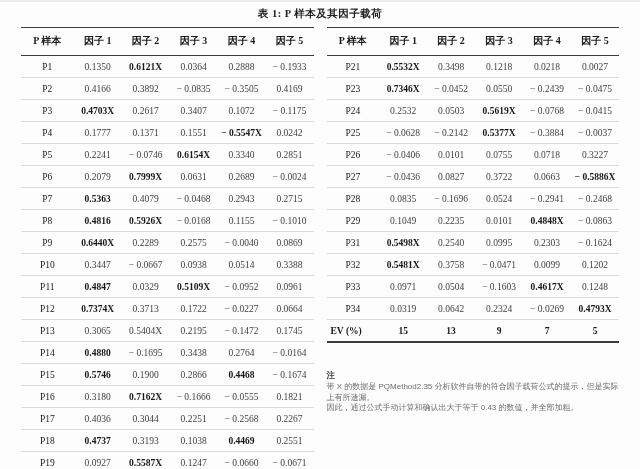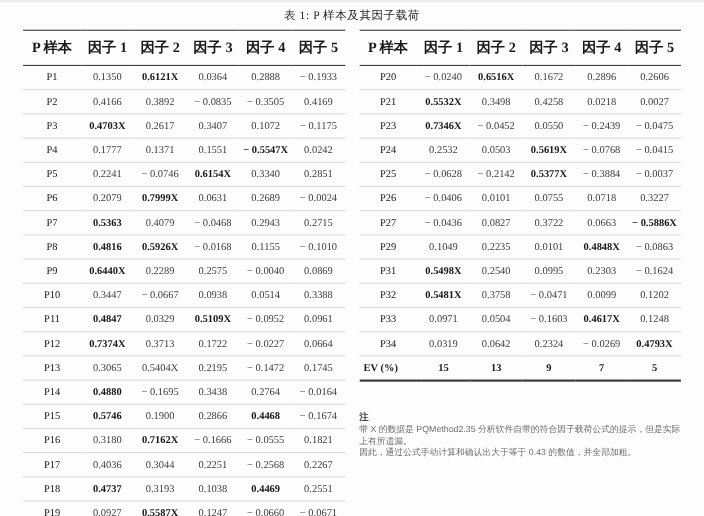--- a/index.html
+++ b/index.html
@@ -11,36 +11,36 @@
     overflow: hidden;
   }
   .page {
     box-sizing: border-box;
     width: 640px; height: 469px;
     padding: 0 21px;
     border-top: 2px solid #ececec;
   }
   .title {
     text-align: center;
-    font-weight: normal;
+    font-weight: bold;
     font-size: 10.5px;
     color: #1f1f1f;
     padding: 5px 0 6px 0;
     letter-spacing: 0.5px;
   }
   .tables { display: flex; gap: 13px; align-items: flex-start; }
   .tcol { flex: 1; min-width: 0; }
   table.ftable {
     width: 100%;
     border-collapse: collapse;
     border-top: 1.5px solid #3c3c3c;
     table-layout: fixed;
   }
   table.ftable th {
-    font-size: 13px;
+    font-size: 10px;
     font-weight: bold;
     color: #1a1a1a;
     padding: 6px 0 7px 0;
     border-bottom: 1.5px solid #3c3c3c;
     text-align: center;
     white-space: nowrap;
   }
   table.ftable td {
     font-size: 9.5px;
     height: 21px;
@@ -275,32 +275,24 @@
               <th>P 样本</th>
               <th>因子 1</th>
               <th>因子 2</th>
               <th>因子 3</th>
               <th>因子 4</th>
               <th>因子 5</th>
             </tr>
           </thead>
         <tbody id="right-body">
             <tr>
-              <td class="sample">P20</td>
-              <td>− 0.0240</td>
-              <td class="bold">0.6516X</td>
-              <td>0.1672</td>
-              <td>0.2896</td>
-              <td>0.2606</td>
-            </tr>
-            <tr>
               <td class="sample">P21</td>
               <td class="bold">0.5532X</td>
               <td>0.3498</td>
-              <td>0.4258</td>
+              <td>0.1218</td>
               <td>0.0218</td>
               <td>0.0027</td>
             </tr>
             <tr>
               <td class="sample">P23</td>
               <td class="bold">0.7346X</td>
               <td>− 0.0452</td>
               <td>0.0550</td>
               <td>− 0.2439</td>
               <td>− 0.0475</td>
@@ -329,20 +321,28 @@
               <td>0.0718</td>
               <td>0.3227</td>
             </tr>
             <tr>
               <td class="sample">P27</td>
               <td>− 0.0436</td>
               <td>0.0827</td>
               <td>0.3722</td>
               <td>0.0663</td>
               <td class="bold">− 0.5886X</td>
+            </tr>
+            <tr>
+              <td class="sample">P28</td>
+              <td>0.0835</td>
+              <td>− 0.1696</td>
+              <td>0.0524</td>
+              <td>− 0.2941</td>
+              <td>− 0.2468</td>
             </tr>
             <tr>
               <td class="sample">P29</td>
               <td>0.1049</td>
               <td>0.2235</td>
               <td>0.0101</td>
               <td class="bold">0.4848X</td>
               <td>− 0.0863</td>
             </tr>
             <tr>

